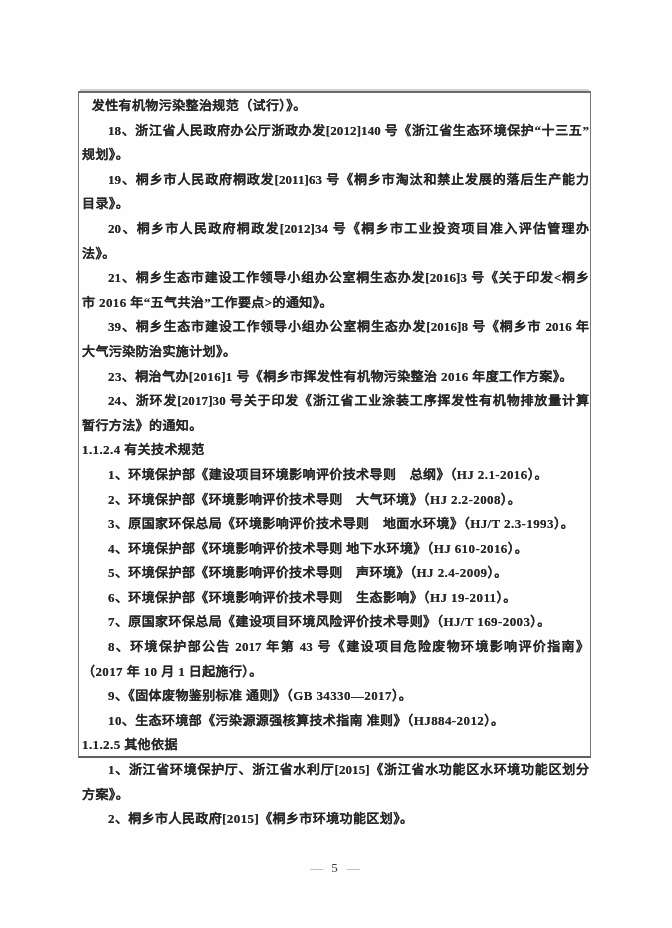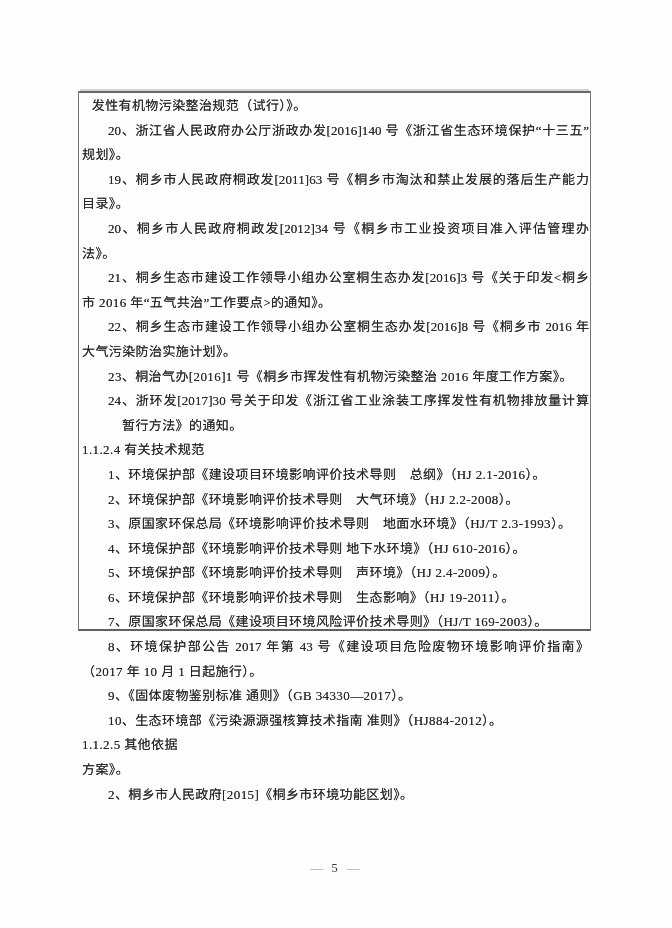--- a/index.html
+++ b/index.html
@@ -10,27 +10,28 @@
     font-family: "Liberation Serif", "DejaVu Serif", serif;
     overflow: hidden;
   }
   .page {
     position: absolute; inset: 0;
     background: #fefefe;
   }
   .doc-frame {
     position: absolute;
     left: 78px; top: 91px;
-    width: 513px; height: 540px;
+    width: 513px; height: 667px;
     border: 1px solid #767676;
     border-top: 2px solid #6a6a6a;
     border-bottom: 2px solid #606060;
     box-shadow: 0 -4px 0 -2px #d2d2d2;
     background: #fefefe;
     padding: 1px 1px 0 3px;
+    font-weight: bold;
   }
   .lines {
     width: 100%;
   }
   .line {
     font-size: 13px;
     line-height: 24.6px;
     color: #262626;
     letter-spacing: 0.4px;
     white-space: nowrap;
@@ -61,46 +62,47 @@
   }
 </style>
 </head>
 <body>
 
 <div class="page">
 
   <div class="doc-frame">
     <div class="lines">
         <div class="line" style="padding-left: 0.75em;">发性有机物污染整治规范（试行）》。</div>
-        <div class="line fill" style="padding-left: 2em;">20、浙江省人民政府办公厅浙政办发[2016]140 号《浙江省生态环境保护“十三五”</div>
+        <div class="line fill" style="padding-left: 2em;">18、浙江省人民政府办公厅浙政办发[2012]140 号《浙江省生态环境保护“十三五”</div>
         <div class="line" style="padding-left: 0em;">规划》。</div>
         <div class="line fill" style="padding-left: 2em;">19、桐乡市人民政府桐政发[2011]63 号《桐乡市淘汰和禁止发展的落后生产能力</div>
         <div class="line" style="padding-left: 0em;">目录》。</div>
         <div class="line fill" style="padding-left: 2em;">20、桐乡市人民政府桐政发[2012]34 号《桐乡市工业投资项目准入评估管理办</div>
         <div class="line" style="padding-left: 0em;">法》。</div>
         <div class="line fill" style="padding-left: 2em;">21、桐乡生态市建设工作领导小组办公室桐生态办发[2016]3 号《关于印发&lt;桐乡</div>
         <div class="line" style="padding-left: 0em;">市 2016 年“五气共治”工作要点&gt;的通知》。</div>
-        <div class="line fill" style="padding-left: 2em;">22、桐乡生态市建设工作领导小组办公室桐生态办发[2016]8 号《桐乡市 2016 年</div>
+        <div class="line fill" style="padding-left: 2em;">39、桐乡生态市建设工作领导小组办公室桐生态办发[2016]8 号《桐乡市 2016 年</div>
         <div class="line" style="padding-left: 0em;">大气污染防治实施计划》。</div>
         <div class="line" style="padding-left: 2em;">23、桐治气办[2016]1 号《桐乡市挥发性有机物污染整治 2016 年度工作方案》。</div>
         <div class="line fill" style="padding-left: 2em;">24、浙环发[2017]30 号关于印发《浙江省工业涂装工序挥发性有机物排放量计算</div>
-        <div class="line" style="padding-left: 0em; margin-left: 40px;">暂行方法》的通知。</div>
+        <div class="line" style="padding-left: 0em;">暂行方法》的通知。</div>
         <div class="line" style="padding-left: 0em;">1.1.2.4 有关技术规范</div>
         <div class="line" style="padding-left: 2em;">1、环境保护部《建设项目环境影响评价技术导则　总纲》（HJ 2.1-2016）。</div>
         <div class="line" style="padding-left: 2em;">2、环境保护部《环境影响评价技术导则　大气环境》（HJ 2.2-2008）。</div>
         <div class="line" style="padding-left: 2em;">3、原国家环保总局《环境影响评价技术导则　地面水环境》（HJ/T 2.3-1993）。</div>
         <div class="line" style="padding-left: 2em;">4、环境保护部《环境影响评价技术导则 地下水环境》（HJ 610-2016）。</div>
         <div class="line" style="padding-left: 2em;">5、环境保护部《环境影响评价技术导则　声环境》（HJ 2.4-2009）。</div>
         <div class="line" style="padding-left: 2em;">6、环境保护部《环境影响评价技术导则　生态影响》（HJ 19-2011）。</div>
         <div class="line" style="padding-left: 2em;">7、原国家环保总局《建设项目环境风险评价技术导则》（HJ/T 169-2003）。</div>
         <div class="line fill" style="padding-left: 2em;">8、环境保护部公告 2017 年第 43 号《建设项目危险废物环境影响评价指南》</div>
         <div class="line" style="padding-left: 0em;">（2017 年 10 月 1 日起施行）。</div>
         <div class="line" style="padding-left: 2em;">9、《固体废物鉴别标准 通则》（GB 34330—2017）。</div>
         <div class="line" style="padding-left: 2em;">10、生态环境部《污染源源强核算技术指南 准则》（HJ884-2012）。</div>
         <div class="line" style="padding-left: 0em;">1.1.2.5 其他依据</div>
+        <div class="line fill" style="padding-left: 2em;">1、浙江省环境保护厅、浙江省水利厅[2015]《浙江省水功能区水环境功能区划分</div>
         <div class="line" style="padding-left: 0em;">方案》。</div>
         <div class="line" style="padding-left: 2em;">2、桐乡市人民政府[2015]《桐乡市环境功能区划》。</div>
       </div>
   </div>
 
   <div class="footer">
     <span class="dash">—</span><span class="num">5</span><span class="dash">—</span>
   </div>
 
 </div>

